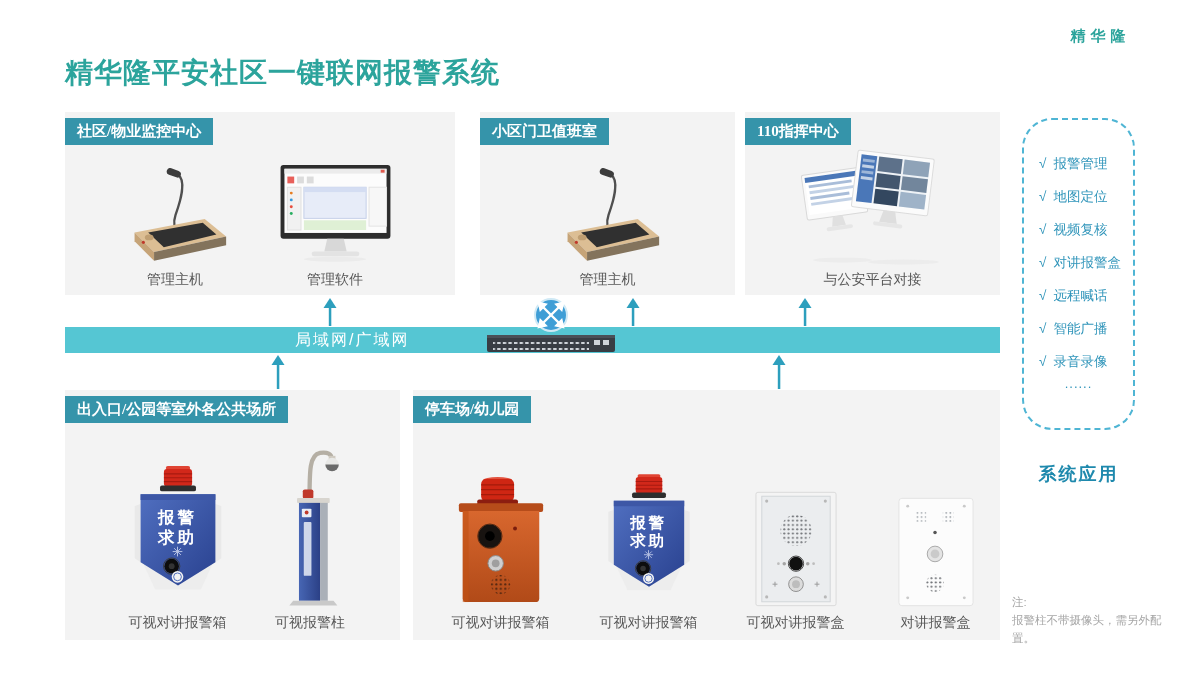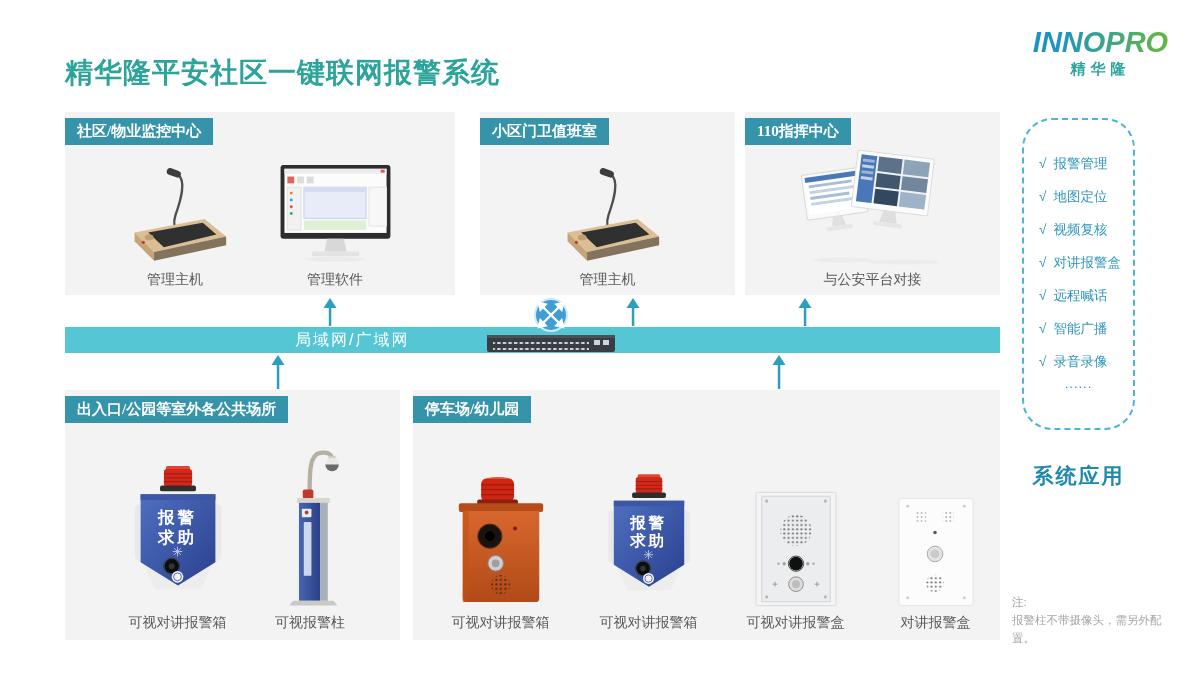--- a/index.html
+++ b/index.html
@@ -32,21 +32,21 @@
                   color:#fff; font-size:16px; letter-spacing:2px; }
   .switch-img { position:absolute; left:486px; top:330px; }
   .router-img { position:absolute; left:533px; top:297px; }
   .flow-arrow { position:absolute; }
 
   .featbox { position:absolute; left:1022px; top:118px; width:113px; height:312px; border:2px dashed #4fb5d4;
              border-radius:30px; padding-top:27px; }
   .feat-item { display:flex; gap:7px; align-items:center; height:33px; padding-left:15px; color:#3095ba; font-size:13.5px; }
   .feat-ellipsis { text-align:center; color:#3095ba; font-size:13px; letter-spacing:1px; margin-top:-2px; }
   .feat-caption { position:absolute; left:1022px; top:462px; width:113px; text-align:center;
-                  font-size:21px; font-weight:bold; color:#1e89ad; letter-spacing:2px; }
+                  font-size:18px; font-weight:bold; color:#1e89ad; letter-spacing:2px; }
 
   .note { position:absolute; left:1012px; top:594px; width:172px; font-size:11.5px; color:#a6a6a6; line-height:1.55; }
 
   svg text { font-family:"Liberation Sans","DejaVu Sans",sans-serif; }
 </style>
 </head>
 <body>
 
 <svg width="0" height="0" style="position:absolute" aria-hidden="true">
   <defs>
@@ -75,21 +75,20 @@
         <rect width="3.4" height="3" fill="#ced3d9"></rect>
       </pattern>
   </defs>
 </svg>
 
 <div class="canvas">
 
   <h1 class="page-title">精华隆平安社区一键联网报警系统</h1>
 
   <div class="logo">
-    <div class="logo-word">INNOPRO</div>
     <div class="logo-sub">精华隆</div>
   </div>
 
   <div class="panel" id="panel-monitor-center">
     <div class="tag">社区/物业监控中心</div>
     <div class="device" style="left:35px; bottom:6px; width:150px;">
       <svg width="112" height="98" viewBox="0 0 115 100">
         <path d="M60,6 C70,12 63,34 58,48 C55,57 57,62 61,67" stroke="#4f4f4f" stroke-width="2.4" fill="none"></path>
         <rect x="49" y="1" width="15" height="7" rx="3.5" fill="#3c3c3c" transform="rotate(20 56 4)"></rect>
         <polygon points="16,66 88,52 110,70 36,86" fill="#dcbe94"></polygon>

